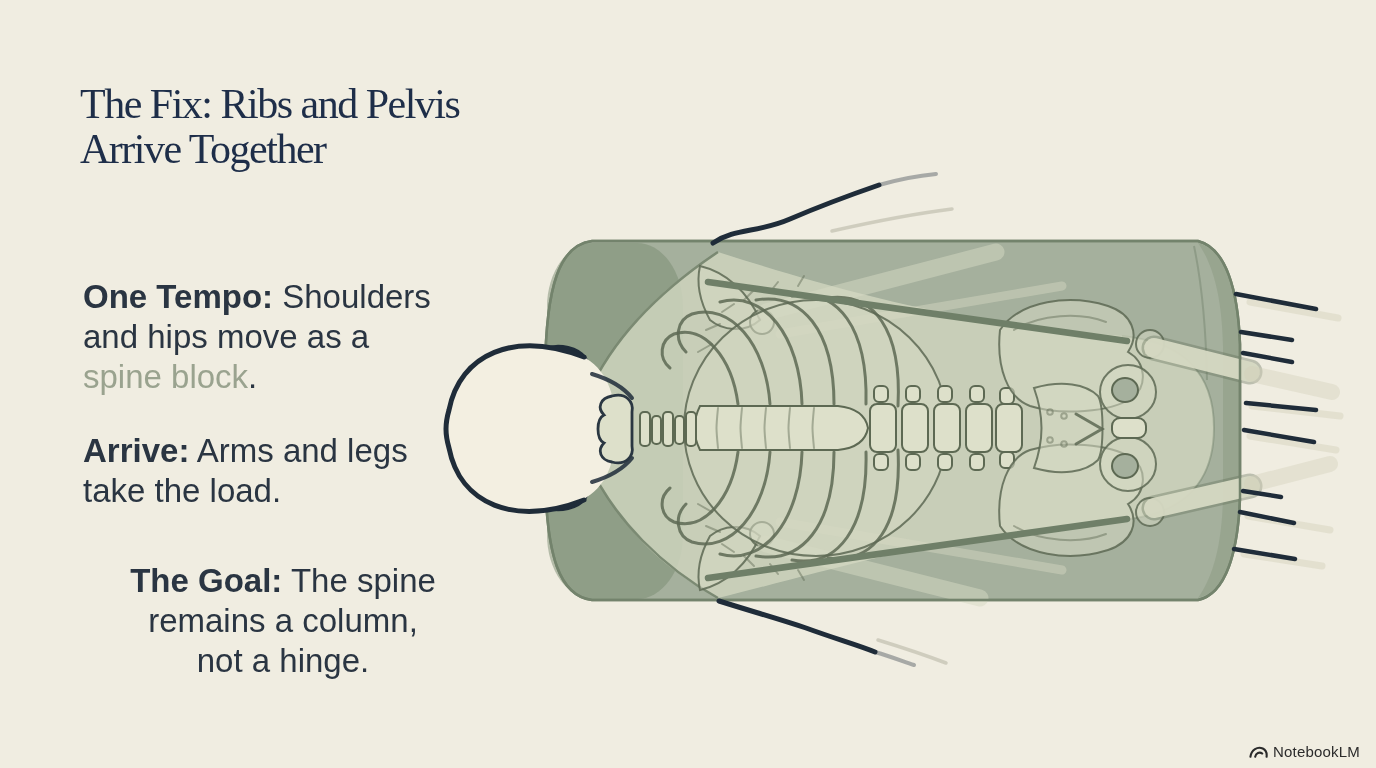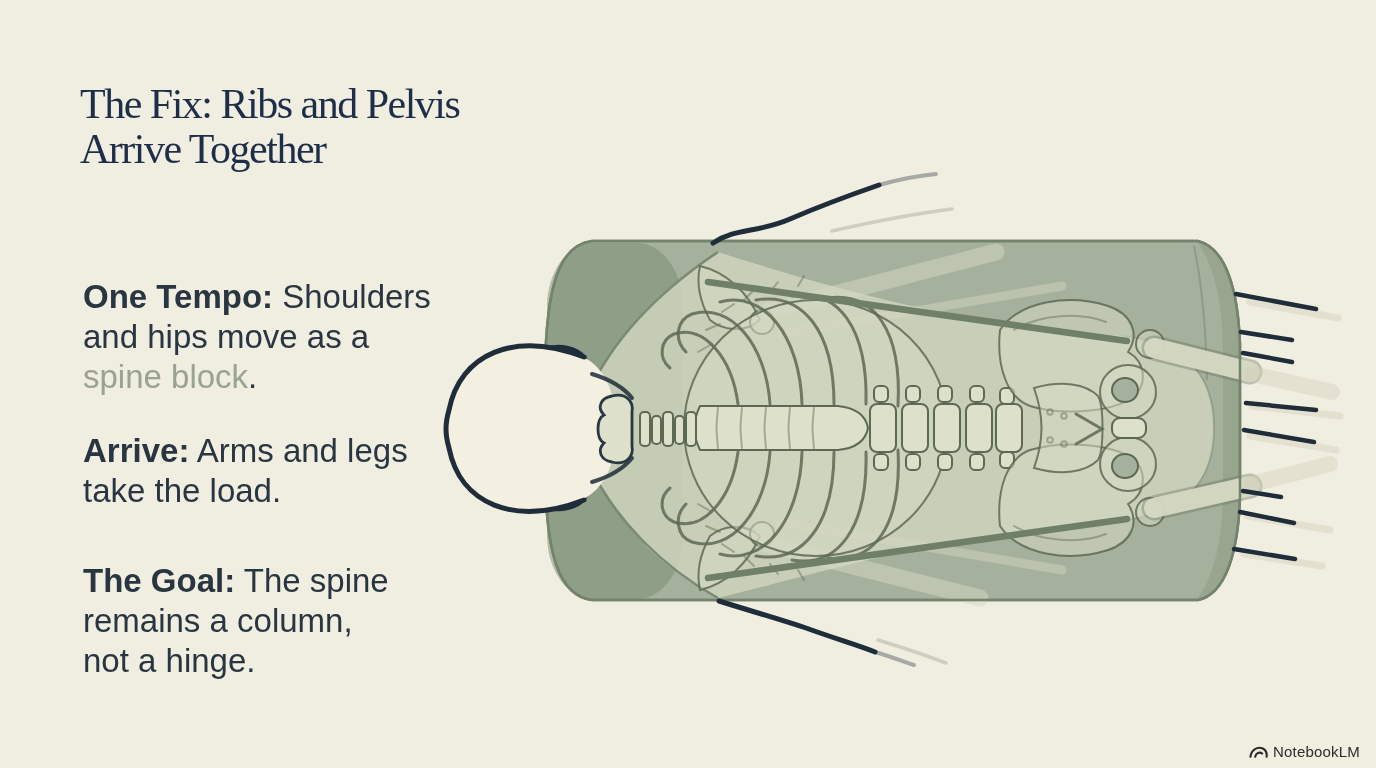--- a/index.html
+++ b/index.html
@@ -22,21 +22,21 @@
   }
   .note{
     position:absolute;left:74px;width:400px;
     font-size:33px;line-height:40px;color:var(--text);white-space:pre-line;margin-left:9px;
   }
   .note .seg-bold{font-weight:700;color:var(--text);}
   .note .seg-normal{font-weight:400;color:var(--text);}
   .note .seg-muted{font-weight:400;color:var(--muted-text);}
   #note-0{top:244px;}
   #note-1{top:398px;}
-  #note-2{top:528px;}
+  #note-2{top:528px;text-align:center;}
   .illustration{position:absolute;left:430px;top:150px;width:946px;height:570px;}
 
   
   .cyl-base{fill:var(--green-base);stroke:var(--green-edge);stroke-width:2.5;}
   .cap-dark{fill:var(--green-dark);opacity:.5;}
   .cap-crescent{fill:var(--green-dark);opacity:.3;}
   .torso-light{fill:var(--torso);fill-opacity:.85;}
   .contour{fill:none;stroke:var(--green-edge);stroke-width:2.5;opacity:.9;}
   .contour-soft{fill:none;stroke:var(--green-edge);stroke-width:2;opacity:.45;}
   .cyl-outline{fill:none;stroke:var(--green-edge);stroke-width:2.5;}

